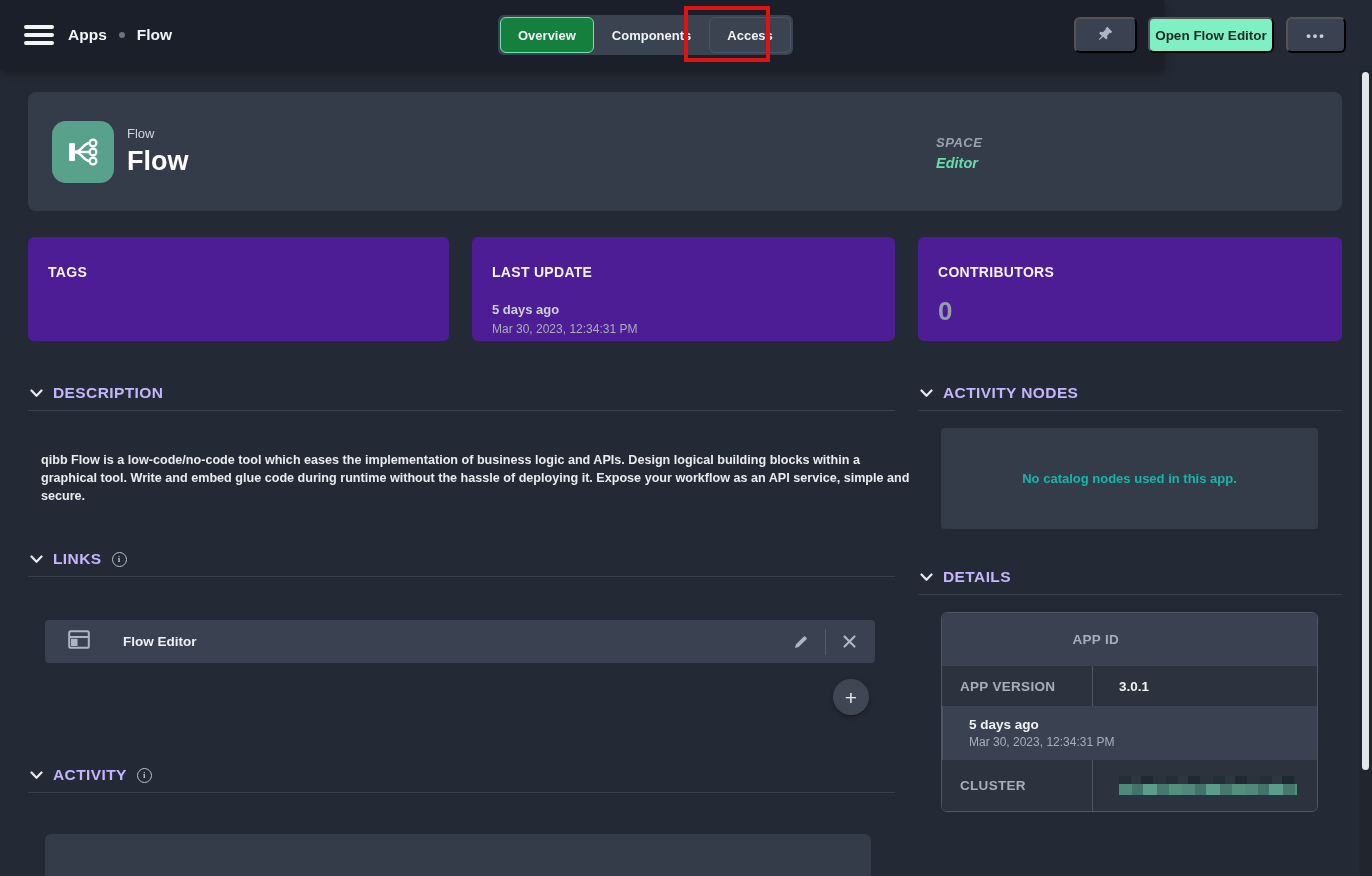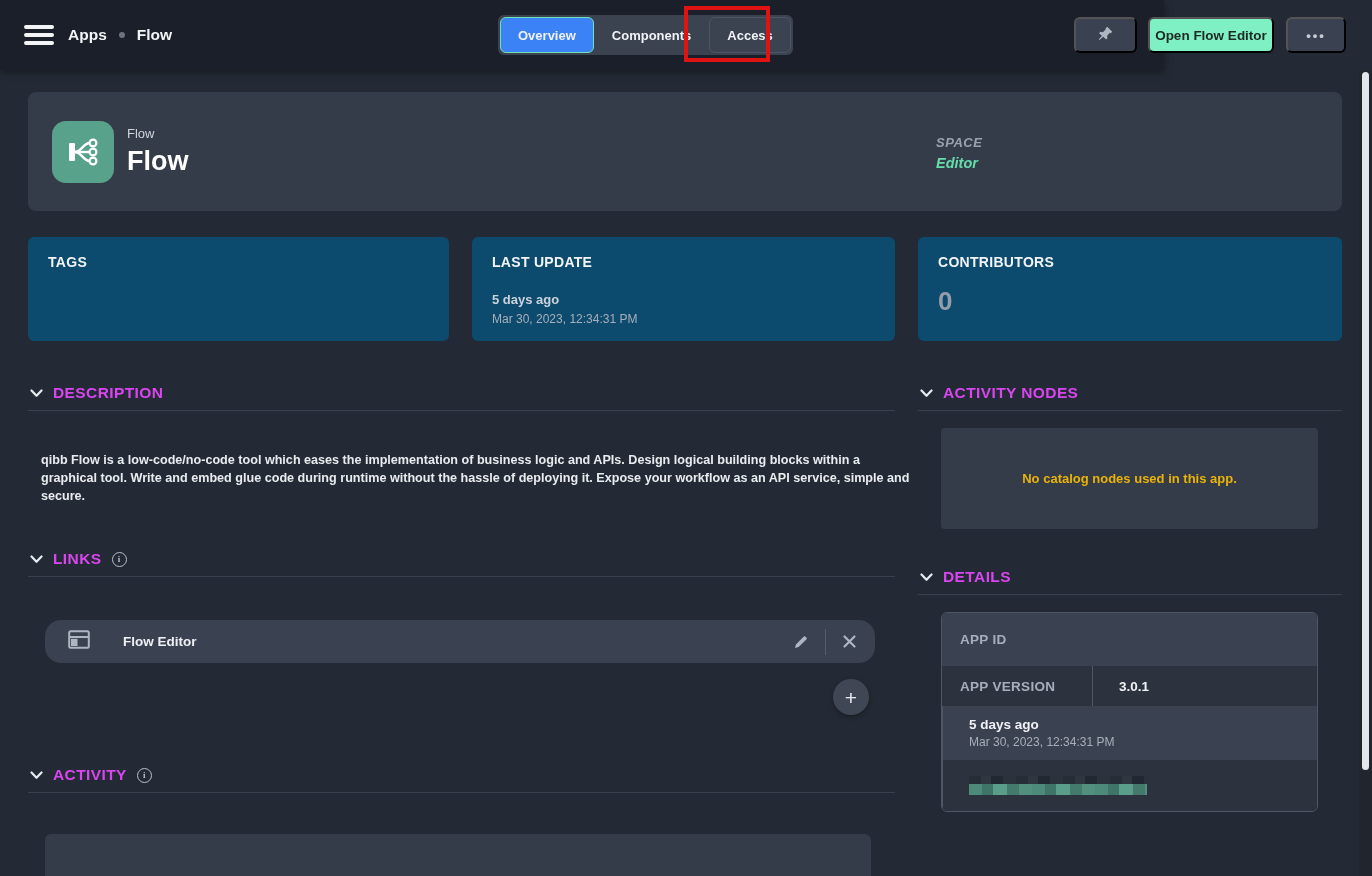--- a/index.html
+++ b/index.html
@@ -25,21 +25,21 @@
 
   .tab-group {
     position:absolute; left:498px; top:15px; height:40px;
     background:#3b4250; border-radius:6px; display:flex; align-items:center; padding:2px;
   }
   .tab {
     height:36px; display:flex; align-items:center; padding:0 17px;
     font-size:13px; font-weight:bold; color:#f0f2f5; border-radius:6px; cursor:pointer;
     border:1.5px solid transparent;
   }
-  .tab.active { background:#3b82f6; border-color:#70e3b5; }
+  .tab.active { background:#15803d; border-color:#70e3b5; }
   .tab.boxed { border:1px solid #4d5566; }
 
   .annotation-box {
     position:absolute; left:684px; top:6px; width:86px; height:56px;
     border:4px solid #e01313; z-index:20; pointer-events:none;
   }
 
   .nav-btn {
     position:absolute; top:17px; height:36px; border-radius:6px;
     background:#3a4150; display:flex; align-items:center; justify-content:center;
@@ -62,51 +62,51 @@
     background:#58a28c; border-radius:14px; display:flex; align-items:center; justify-content:center;
   }
   .app-type { position:absolute; left:99px; top:34px; font-size:13px; color:#ced4db; }
   .app-name { position:absolute; left:99px; top:54px; font-size:27px; font-weight:bold; color:#ffffff; }
   .space-block { position:absolute; left:908px; top:43px;font-style:italic; }
   .space-label { font-size:13px; font-weight:bold; color:#9aa2ae; letter-spacing:.5px; }
   .space-value { font-size:14.5px; font-weight:bold; color:#66dcab; margin-top:5px; cursor:pointer; }
 
   
   .stat-card {
-    position:absolute; top:237px; height:104px; background:#0c4a6e; border-radius:6px;
-    padding:17px 20px;
+    position:absolute; top:237px; height:104px; background:#4c1d95; border-radius:6px;
+    padding:27px 20px;
   }
   .card-tags { left:28px; width:421px; }
   .card-update { left:472px; width:423px; }
   .card-contrib { left:918px; width:424px; }
   .stat-title { font-size:14px; font-weight:bold; color:#f2f4f6; letter-spacing:.3px; }
   .update-rel { margin-top:22px; font-size:13px; font-weight:bold; color:#ccd2d9; }
   .update-ts { margin-top:5px; font-size:12px; color:#a8afba; }
   .contrib-count { margin-top:16px; font-size:26px; font-weight:bold; color:#959daa; }
 
   
   .section-header { position:absolute; display:flex; align-items:center; gap:10px; }
-  .section-title { font-size:15.5px; font-weight:bold; color:#d946ef; letter-spacing:.4px; }
+  .section-title { font-size:15.5px; font-weight:bold; color:#c4b5fd; letter-spacing:.4px; }
   .divider { position:absolute; height:1px; background:#3a414e; }
   .chev { display:flex; cursor:pointer; }
   .info-icon {
     width:15px; height:15px; border:1.5px solid #b9c0ca; border-radius:50%;
     display:flex; align-items:center; justify-content:center;
     font-size:9px; font-weight:bold; color:#b9c0ca; font-family:"Liberation Serif", serif;
   }
 
   .desc-text {
     position:absolute; left:41px; top:452px; width:872px;
     font-size:12.6px; font-weight:600; color:#e9ecef; line-height:1.42;
   }
 
   
   .link-row {
     position:absolute; left:45px; top:620px; width:830px; height:43px;
-    background:#3a4150; border-radius:16px; display:flex; align-items:center;
+    background:#3a4150; border-radius:4px; display:flex; align-items:center;
     padding:0 16px 0 23px; cursor:pointer;
   }
   .link-label { margin-left:33px; font-size:13.5px; font-weight:bold; color:#eef1f4; }
   .link-actions { margin-left:auto; display:flex; align-items:center; gap:14px; }
   .icon-btn { background:none; border:none; cursor:pointer; display:flex; padding:2px; }
   .v-sep { width:1px; height:26px; background:#555d6c; }
   .add-btn {
     position:absolute; left:833px; top:679px; width:36px; height:36px; border-radius:50%;
     background:#404754; border:none; color:#e6e9ee; font-size:21px; line-height:1;
     cursor:pointer; display:flex; align-items:center; justify-content:center;
@@ -116,30 +116,30 @@
   .activity-card {
     position:absolute; left:45px; top:834px; width:826px; height:42px;
     background:#353c49; border-radius:6px 6px 0 0;
   }
 
   
   .nodes-empty {
     position:absolute; left:941px; top:428px; width:377px; height:101px;
     background:#353c49; border-radius:4px;
     display:flex; align-items:center; justify-content:center;
-    font-size:13px; font-weight:bold; color:#eab308;
+    font-size:13px; font-weight:bold; color:#14b8a6;
   }
 
   
   .details-table {
     position:absolute; left:941px; top:612px; width:377px;
     border:1px solid #4f5765; border-radius:6px; overflow:hidden;
     display:flex; flex-direction:column;
   }
-  .d-row { display:flex; }
+  .d-row { display:flex;justify-content:center; }
   .d-row.light { background:#3a4150; }
   .d-row.dark { background:#2d333e; }
   .d-label {
     width:150px; flex:none; display:flex; align-items:center; padding-left:18px;
     font-size:13.5px; font-weight:bold; color:#a6aebb; letter-spacing:.3px;
   }
   .d-value {
     flex:1; border-left:1px solid #4f5765; padding-left:26px;
     display:flex; flex-direction:column; justify-content:center;
   }
@@ -320,20 +320,21 @@
         <span class="d-val-main">3.0.1</span>
       </div>
   </div>
   <div class="d-row light" style="height:54px;">
     <div class="d-value">
       <span class="d-val-main">5 days ago</span>
       <span class="d-val-sub">Mar 30, 2023, 12:34:31 PM</span>
     </div>
   </div>
   <div class="d-row dark" style="height:51px;">
+    <div class="d-label">CLUSTER</div>
     <div class="d-value">
       <div class="redact">
         <div class="redact-top"></div>
         <div class="redact-bottom"></div>
       </div>
     </div>
   </div>
 </div>
 
 <div class="scroll-track">

